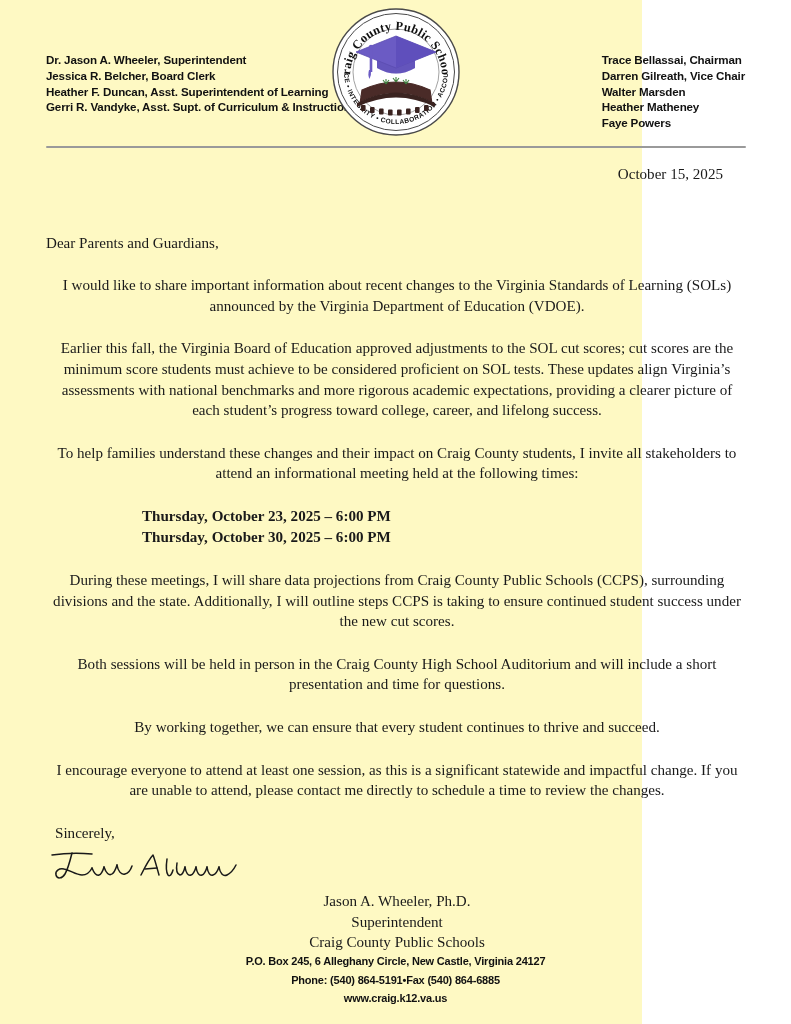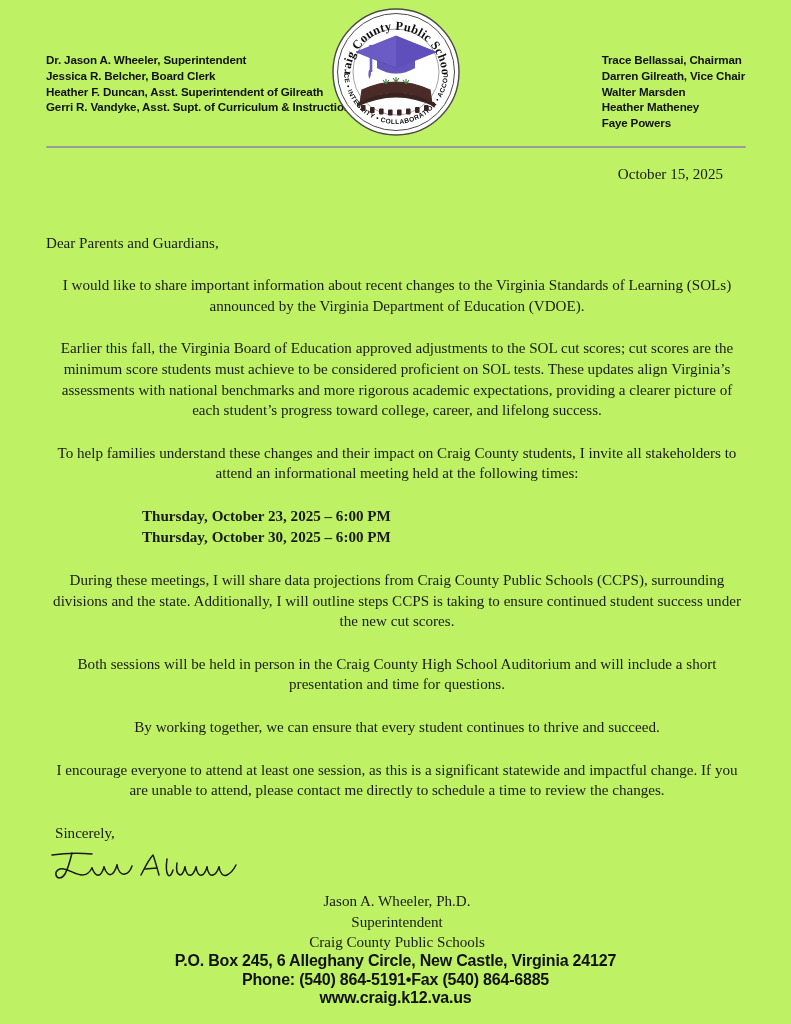--- a/index.html
+++ b/index.html
@@ -13,23 +13,23 @@
     height: 1024px;
     position: relative;
     font-family: "Liberation Serif", "DejaVu Serif", serif;
     color: #1a1a1a;
     overflow: hidden;
   }
 
   .page {
     position: absolute;
     inset: 0;
-    width: 791px;
+    width: 642px;
     height: 1024px;
-    background: #bef264;
+    background: #fef9c3;
   }
 
   
   .letterhead {
     position: absolute;
     left: 0; top: 0;
     width: 791px;
     height: 136px;
   }
   .lh-left {
@@ -126,38 +126,38 @@
 
   
   .footer {
     position: absolute;
     left: 0;
     top: 952px;
     width: 791px;
     text-align: center;
     font-family: "Liberation Sans", "DejaVu Sans", sans-serif;
     font-weight: bold;
-    font-size: 16px;
+    font-size: 11px;
     line-height: 18.5px;
     letter-spacing: -0.2px;
     color: #111111;
   }
   .footer span { display: block; }
 </style>
 </head>
 <body>
 
 <div class="page">
 
   <div class="letterhead">
 
     <div class="lh-left">
       <span class="lh-line">Dr. Jason A. Wheeler, Superintendent</span>
       <span class="lh-line">Jessica R. Belcher,  Board Clerk</span>
-      <span class="lh-line">Heather F. Duncan, Asst. Superintendent of Gilreath</span>
+      <span class="lh-line">Heather F. Duncan, Asst. Superintendent of Learning</span>
       <span class="lh-line">Gerri R. Vandyke, Asst. Supt. of Curriculum &amp; Instruction</span>
     </div>
 
     <div class="seal-wrap">
       <svg width="132" height="132" viewBox="0 0 132 132" xmlns="http://www.w3.org/2000/svg">
         <defs>
           <path id="arcTop" d="M 20,70 A 46,46 0 0 1 112,70" fill="none"></path>
           <path id="arcBottom" d="M 14,66 A 52,52 0 0 0 118,66" fill="none"></path>
         </defs>
 

